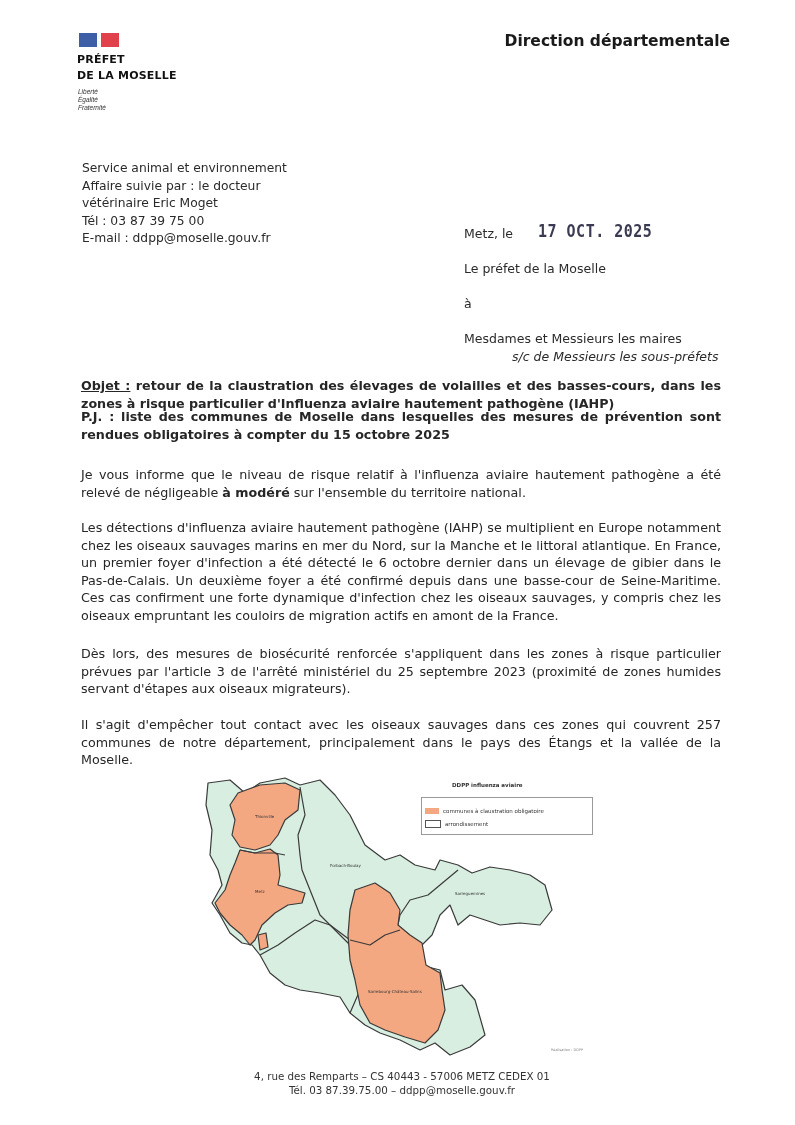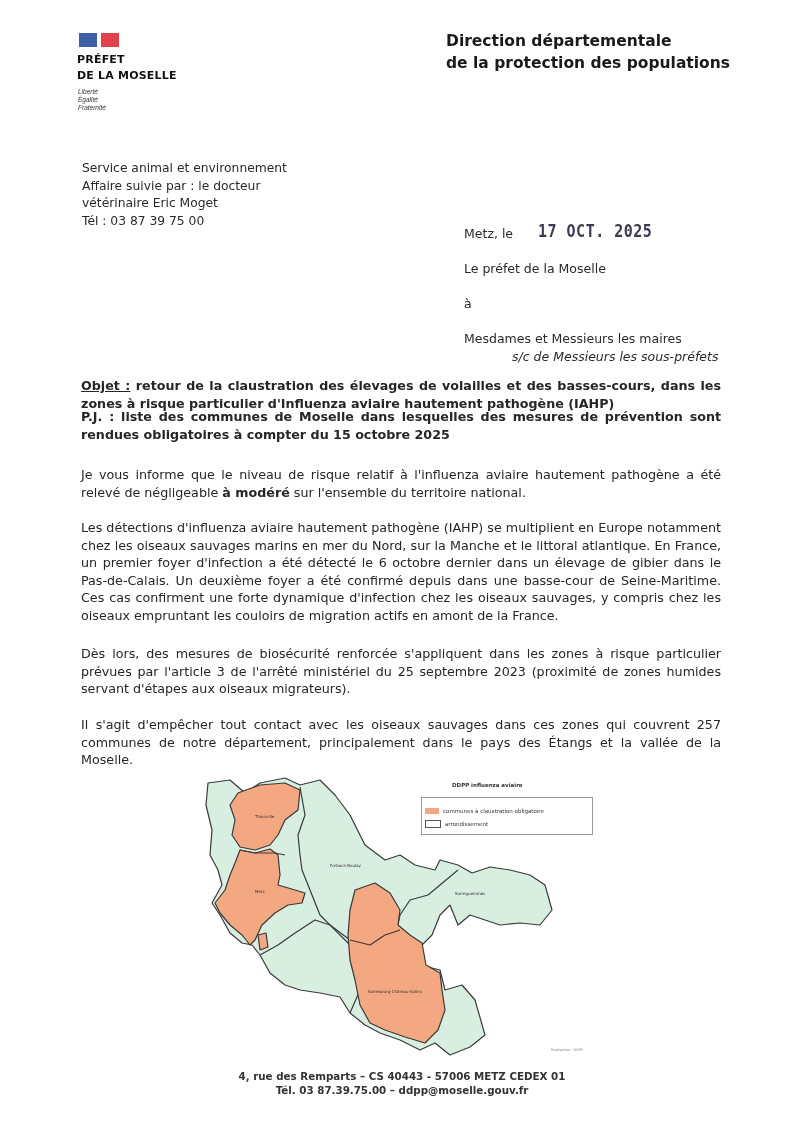--- a/index.html
+++ b/index.html
@@ -26,49 +26,49 @@
   .p2 { top: 519px; }
   .p3 { top: 645px; }
   .p4 { top: 716px; }
   b { font-weight: bold; }
   .map { left: 200px; top: 775px; width: 380px; height: 290px; }
   .legend-title { left: 452px; top: 782px; font-size: 5.5px; font-weight: bold; color:#333; }
   .legend-box { left: 421px; top: 797px; width: 170px; height: 36px; border: 1px solid #9a9a9a; background:#fff; }
   .legend-row { position:absolute; left: 3px; font-size: 5.5px; color:#333; display:flex; align-items:center; gap:4px; }
   .legend-row .sw { width: 14px; height: 6px; }
   .footer { left: 0; width: 795px; top: 1069px; text-align: center; font-size: 10.3px; line-height: 14px; color:#333; }
-  .footer div { padding-left: 9px; font-weight: bold; }
+  .footer div { padding-left: 9px; }
   .map-credit { left: 551px; top: 1048px; font-size: 3.5px; color:#888; }
 </style>
 </head>
 <body>
 
 <div class="abs flag">
   <div class="blue"></div>
   <div class="red"></div>
 </div>
 <div class="abs marianne-name">
   <div>PRÉFET</div>
   <div>DE LA MOSELLE</div>
 </div>
 <div class="abs devise">
   <div>Liberté</div>
   <div>Égalité</div>
   <div>Fraternité</div>
 </div>
 <div class="abs direction">
   <div>Direction départementale</div>
-  <div>de la protection des populations</div>
 </div>
 
 <div class="abs service">
   <div>Service animal et environnement</div>
   <div>Affaire suivie par : le docteur</div>
   <div>vétérinaire Eric Moget</div>
   <div>Tél : 03 87 39 75 00</div>
+  <div>E-mail : ddpp@moselle.gouv.fr</div>
 </div>
 
 <div class="abs metz">Metz, le</div>
 <div class="abs stamp">17 OCT. 2025</div>
 
 <div class="abs recipient">
   <div>Le préfet de la Moselle</div>
   <div class="gap"></div>
   <div>à</div>
   <div class="gap"></div>

